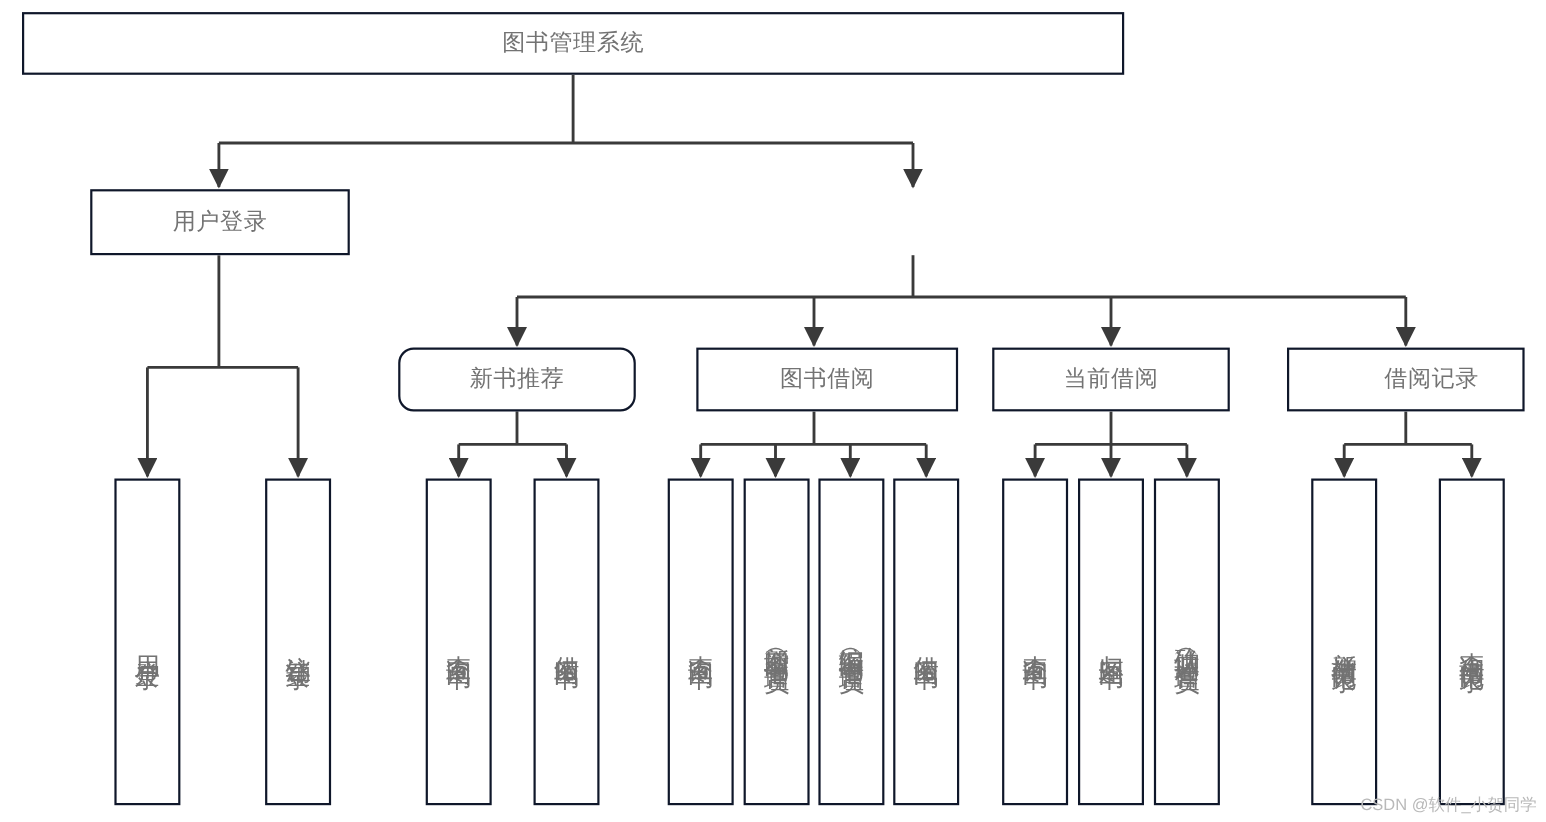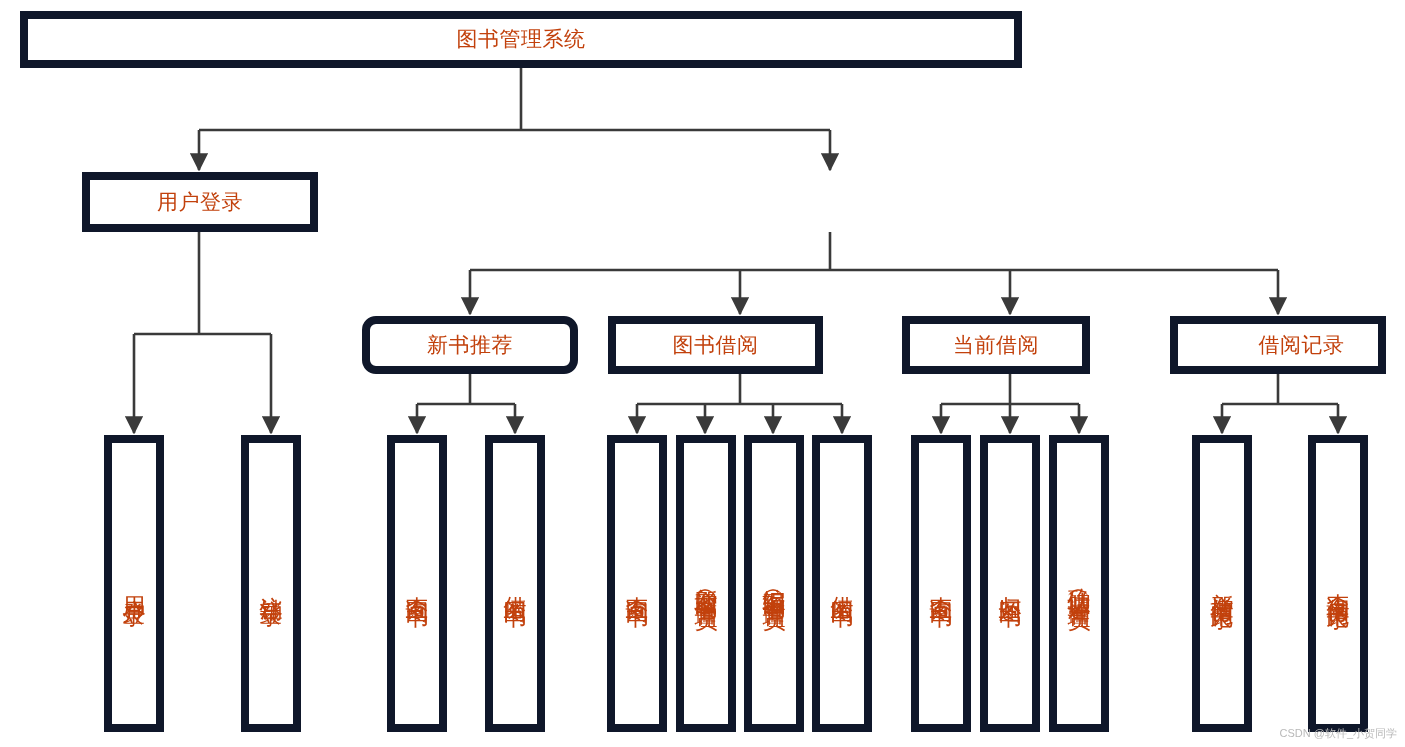--- a/index.html
+++ b/index.html
@@ -23,25 +23,25 @@
     left: 0;
     top: 0;
     width: 1405px;
     height: 747px;
     pointer-events: none;
   }
   .node {
     position: absolute;
     box-sizing: border-box;
     background: #ffffff;
-    border: 8px solid #0f172a;
+    border: 2px solid #0f172a;
     display: flex;
     align-items: center;
     justify-content: center;
-    color: #c2410c;
+    color: #737373;
     z-index: 2;
   }
   .node .label {
     display: block;
     text-align: center;
     line-height: 1.05;
     letter-spacing: 0.5px;
   }
   .node.horiz .label {
     font-size: 21px;
@@ -57,21 +57,21 @@
     font-size: 23px;
     line-height: 1.18;
     letter-spacing: 3px;
     max-height: 100%;
     white-space: normal;
   }
   .watermark {
     position: absolute;
     right: 8px;
     bottom: 6px;
-    font-size: 11px;
+    font-size: 15px;
     color: #b9b9b9;
     z-index: 5;
     white-space: nowrap;
     font-family: "Liberation Sans", "DejaVu Sans", sans-serif;
   }
 </style>
 </head>
 <body>
 
 <div id="canvas">
@@ -133,24 +133,24 @@
     <span class="label">图书管理系统</span>
   </div>
 
   <div class="node horiz" style="left:82px; top:172px; width:236px; height:60px;">
     <span class="label">用户登录</span>
   </div>
 
   <div class="node horiz" style="left:362px; top:316px; width:216px; height:58px;border-radius:14px;">
     <span class="label">新书推荐</span>
   </div>
-  <div class="node horiz" style="left:608px; top:316px; width:215px; height:58px;">
+  <div class="node horiz" style="left:633px; top:316px; width:238px; height:58px;">
     <span class="label">图书借阅</span>
   </div>
-  <div class="node horiz" style="left:902px; top:316px; width:188px; height:58px;">
+  <div class="node horiz" style="left:902px; top:316px; width:216px; height:58px;">
     <span class="label">当前借阅</span>
   </div>
   <div class="node horiz" style="left:1170px; top:316px; width:216px; height:58px;padding-left:47px;">
     <span class="label">借阅记录</span>
   </div>
 
   <div class="node vert" style="left:104px; top:435px; width:60px; height:297px;">
     <span class="label">用户登录</span>
   </div>
   <div class="node vert" style="left:241px; top:435px; width:60px; height:297px;">

